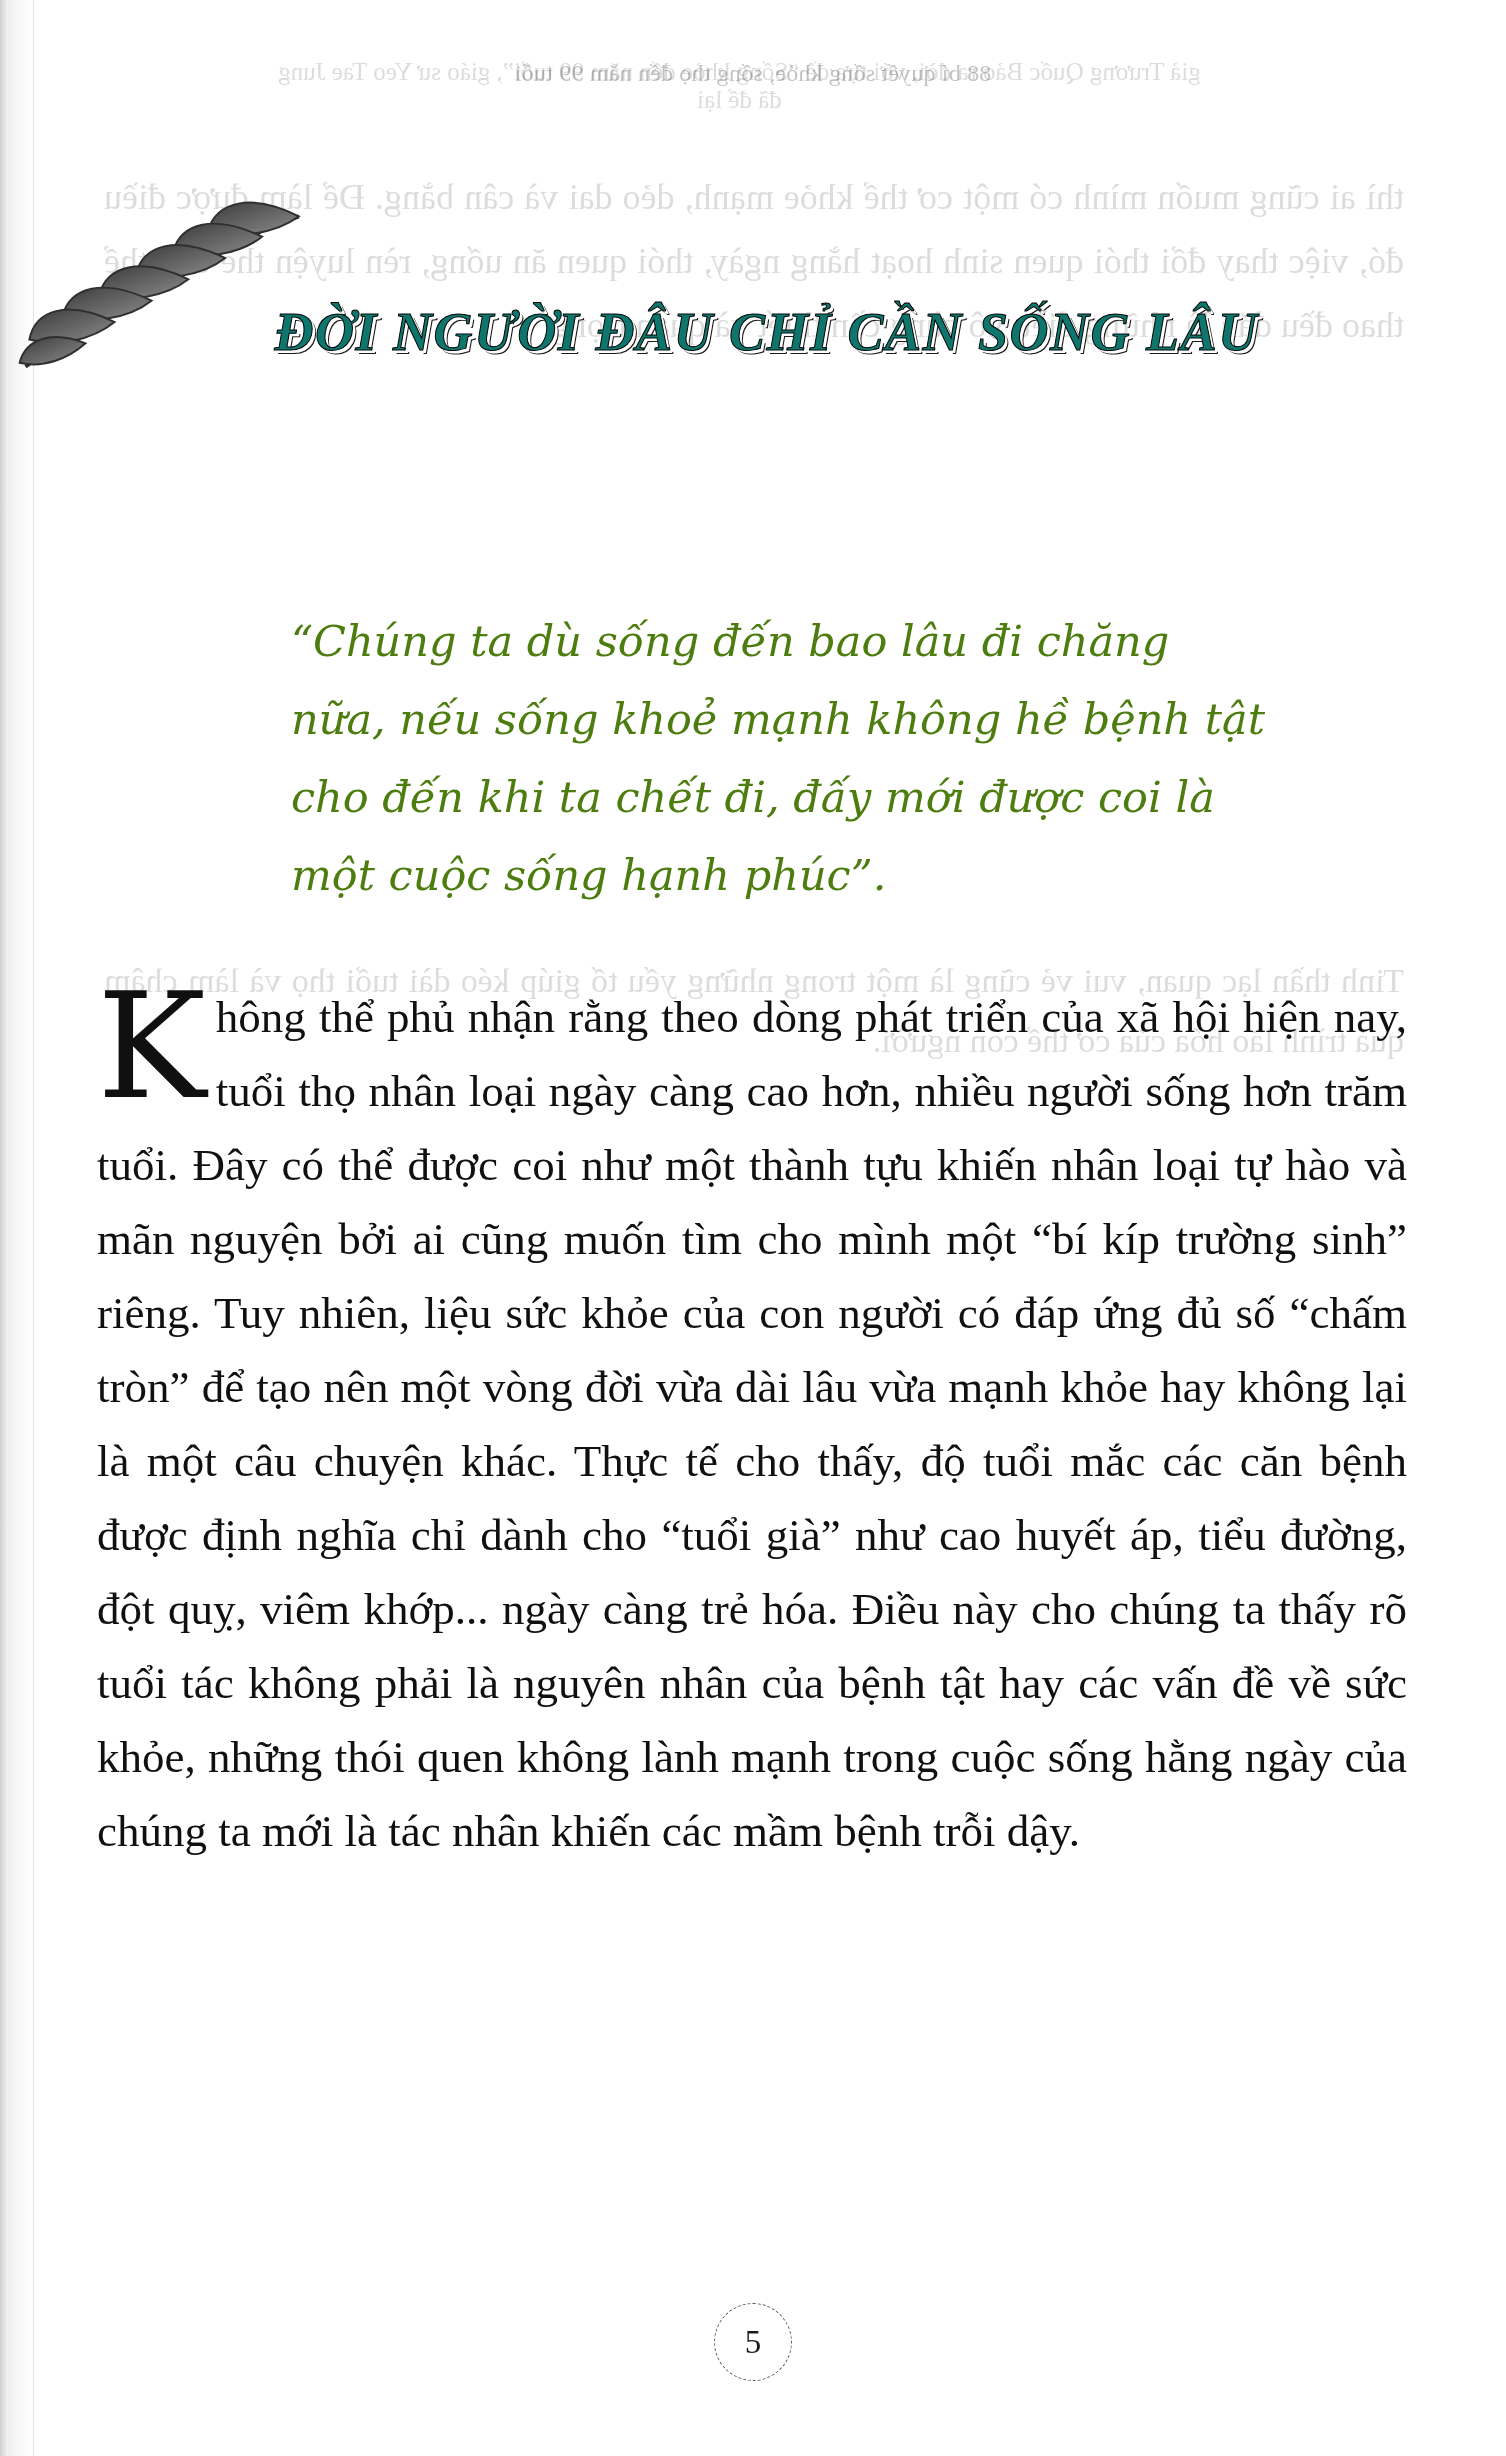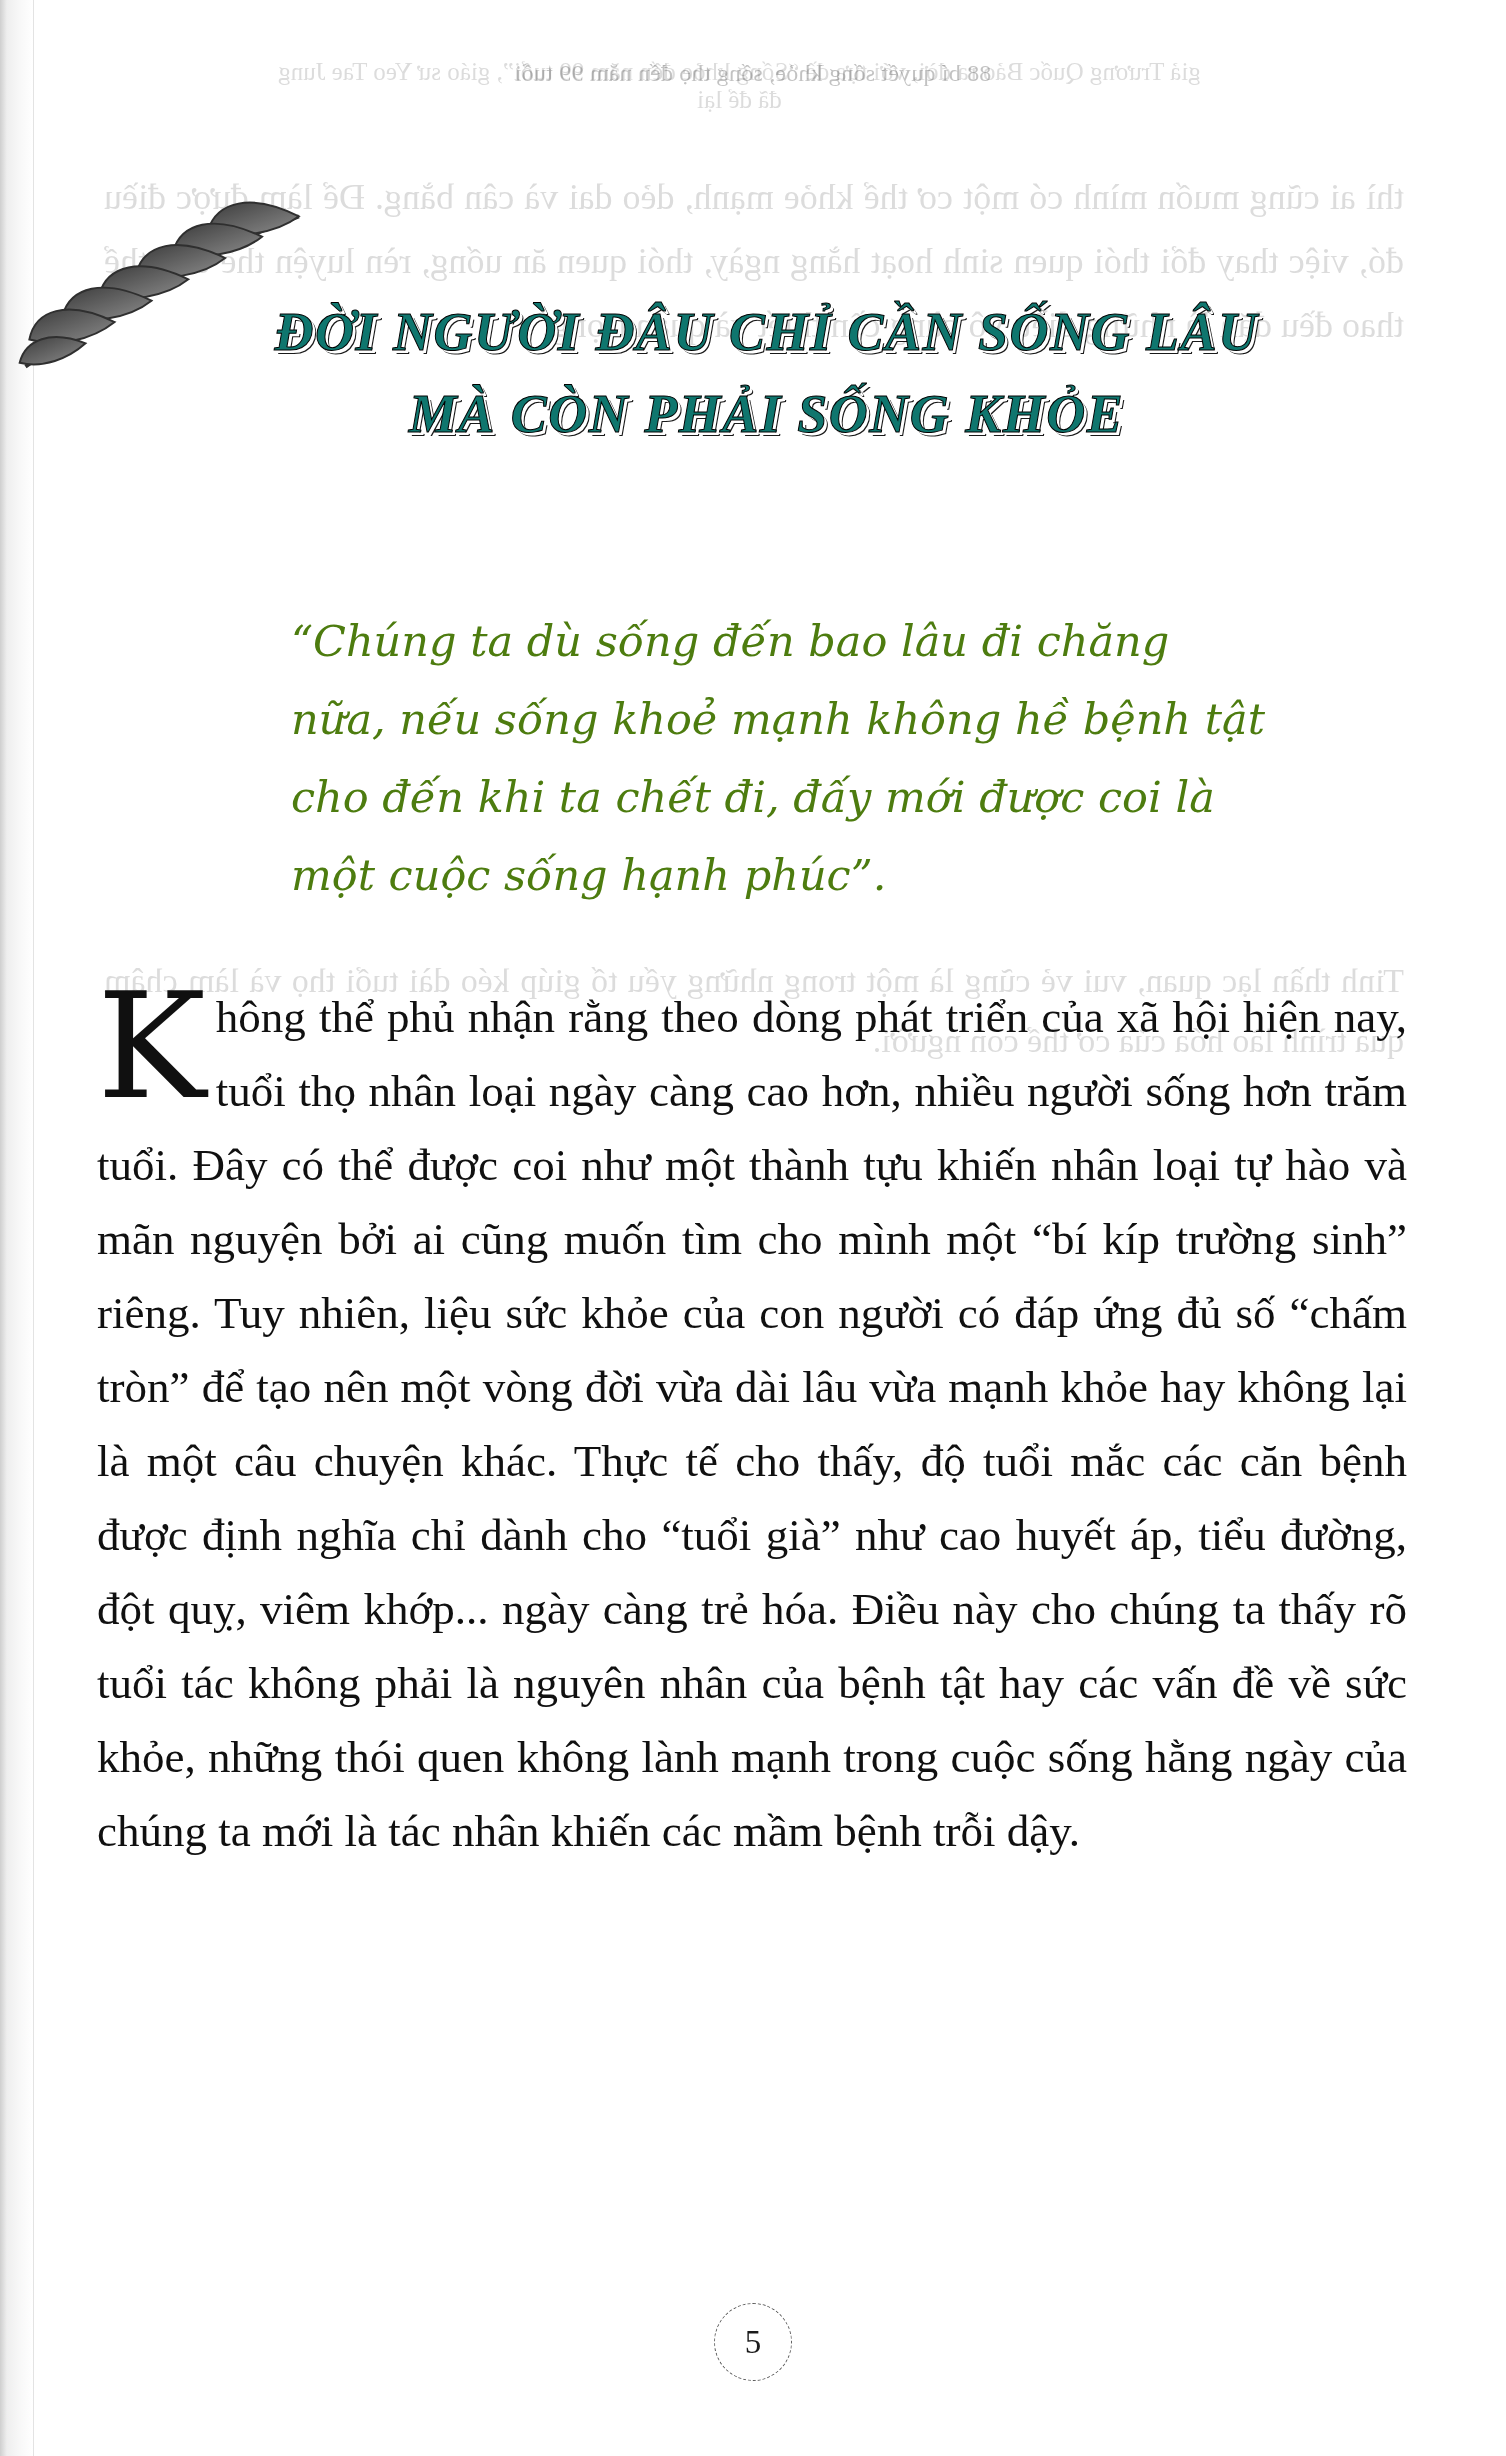--- a/index.html
+++ b/index.html
@@ -204,21 +204,20 @@
         <path d="M186 120 C 136 96, 102 106, 94 136 C 123 144, 162 139, 186 120 Z"></path>
         <path d="M148 142 C 98 118, 64 128, 56 158 C 85 166, 124 161, 148 142 Z"></path>
         <path d="M110 164 C 60 140, 28 152, 22 182 C 51 190, 86 183, 110 164 Z"></path>
         <path d="M80 186 C 44 172, 18 182, 12 206 C 36 212, 62 202, 80 186 Z"></path>
       </g>
     </svg>
   </div>
 
   <div class="title-block">
     <div class="title-line">ĐỜI NGƯỜI ĐÂU CHỈ CẦN SỐNG LÂU</div>
-    <div class="title-line">MÀ CÒN PHẢI SỐNG KHỎE</div>
   </div>
 
   <div class="quote">“Chúng ta dù sống đến bao lâu đi chăng nữa, nếu sống khoẻ mạnh không hề bệnh tật cho đến khi ta chết đi, đấy mới được coi là một cuộc sống hạnh phúc”.</div>
 
   <div class="body-text">
     <span class="dropcap">K</span><span>hông thể phủ nhận rằng theo dòng phát triển của xã hội hiện nay, tuổi thọ nhân loại ngày càng cao hơn, nhiều người sống hơn trăm tuổi. Đây có thể được coi như một thành tựu khiến nhân loại tự hào và mãn nguyện bởi ai cũng muốn tìm cho mình một “bí kíp trường sinh” riêng. Tuy nhiên, liệu sức khỏe của con người có đáp ứng đủ số “chấm tròn” để tạo nên một vòng đời vừa dài lâu vừa mạnh khỏe hay không lại là một câu chuyện khác. Thực tế cho thấy, độ tuổi mắc các căn bệnh được định nghĩa chỉ dành cho “tuổi già” như cao huyết áp, tiểu đường, đột quỵ, viêm khớp... ngày càng trẻ hóa. Điều này cho chúng ta thấy rõ tuổi tác không phải là nguyên nhân của bệnh tật hay các vấn đề về sức khỏe, những thói quen không lành mạnh trong cuộc sống hằng ngày của chúng ta mới là tác nhân khiến các mầm bệnh trỗi dậy.</span>
   </div>
 
   <div class="folio">
     <div class="folio-circle">5</div>

